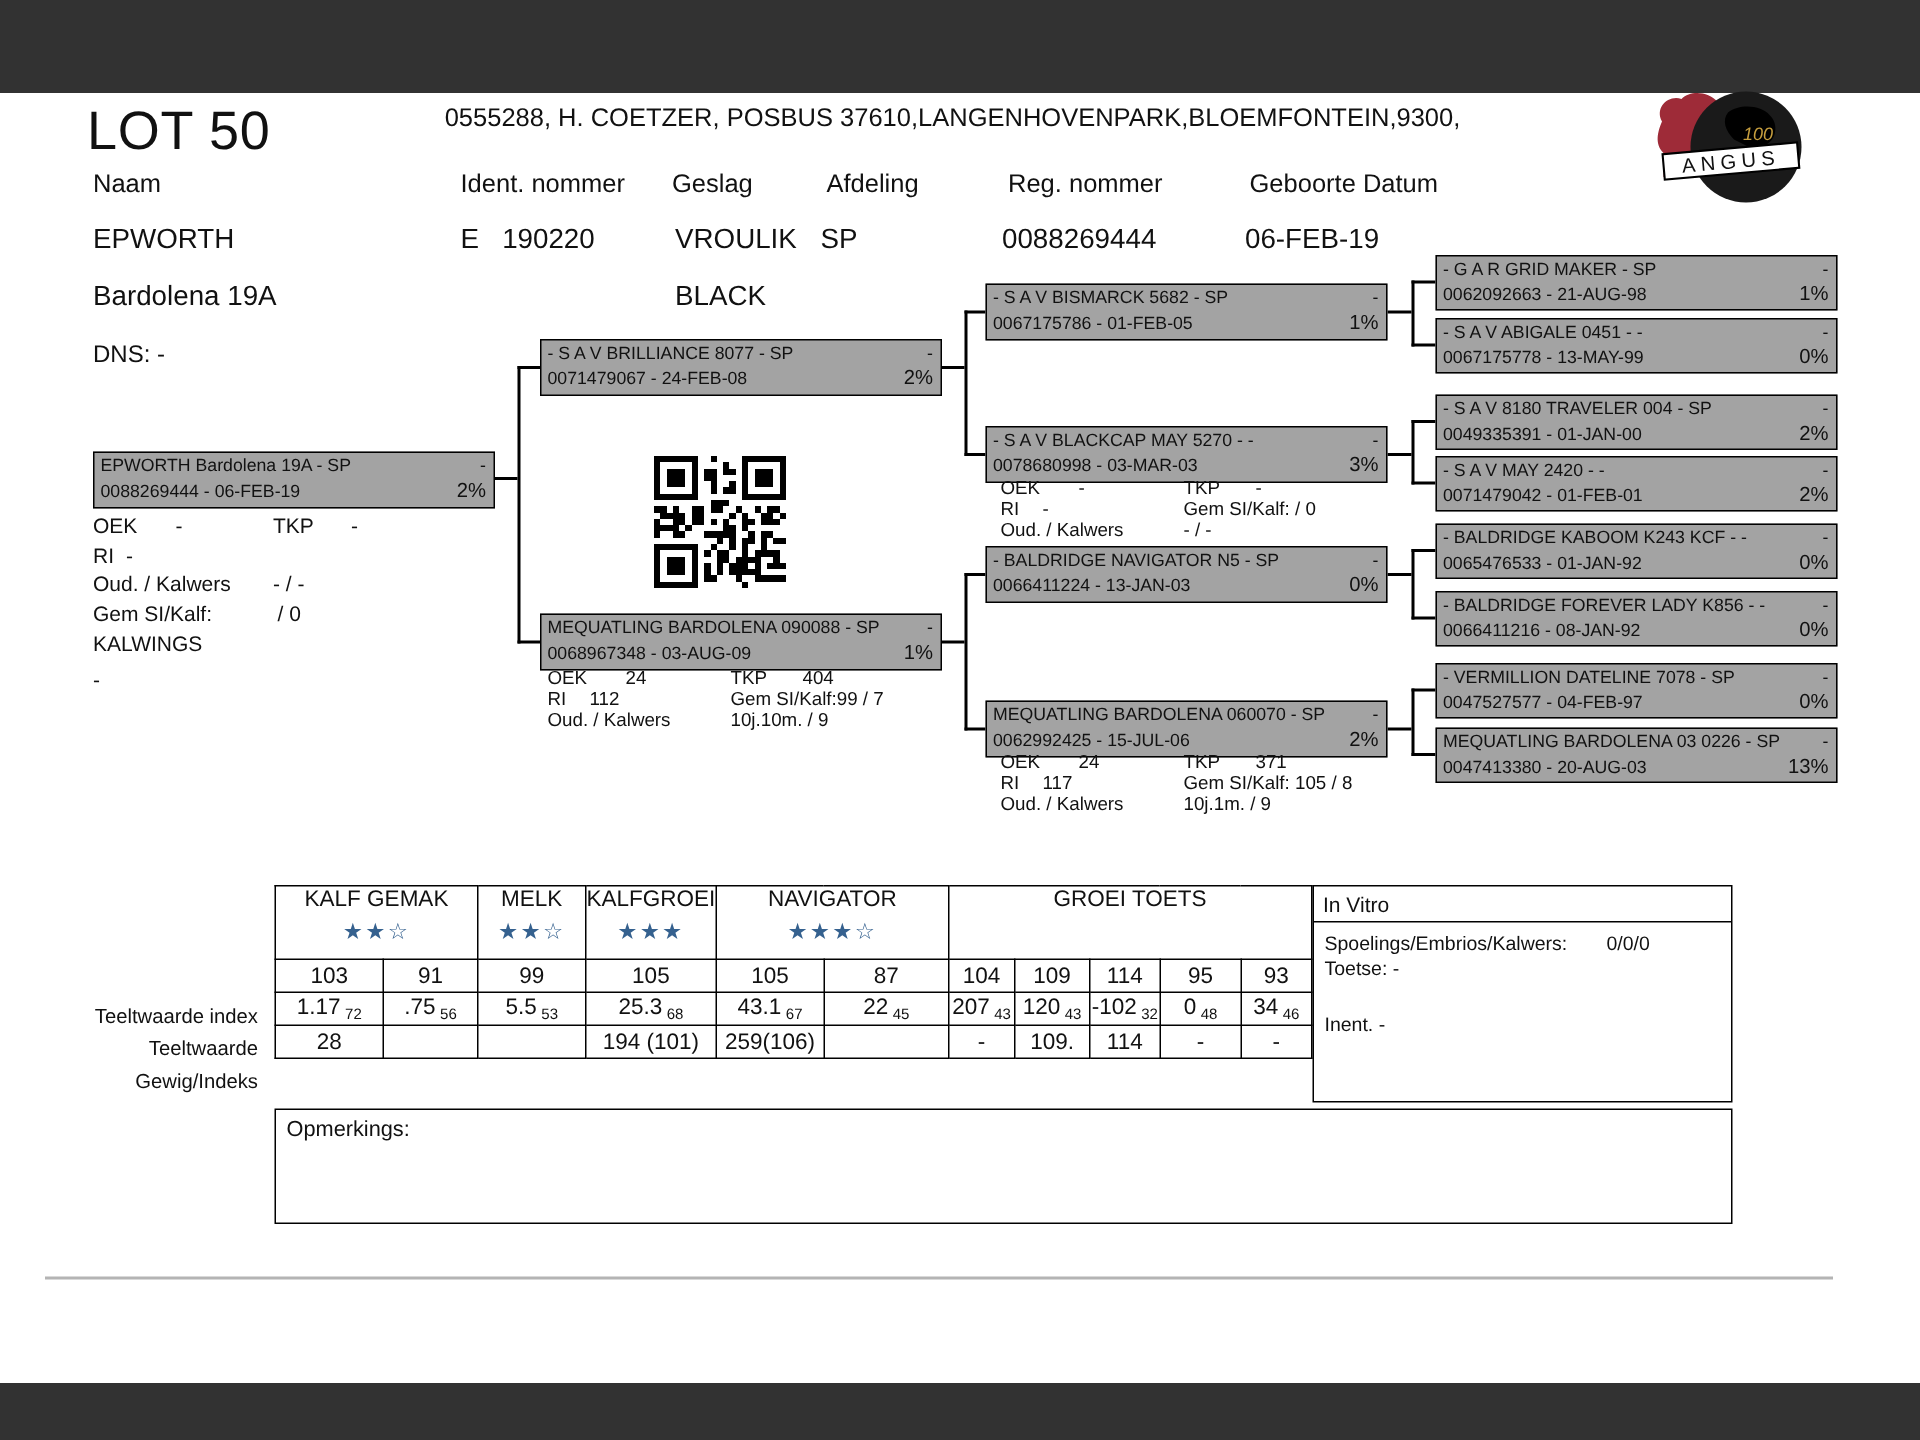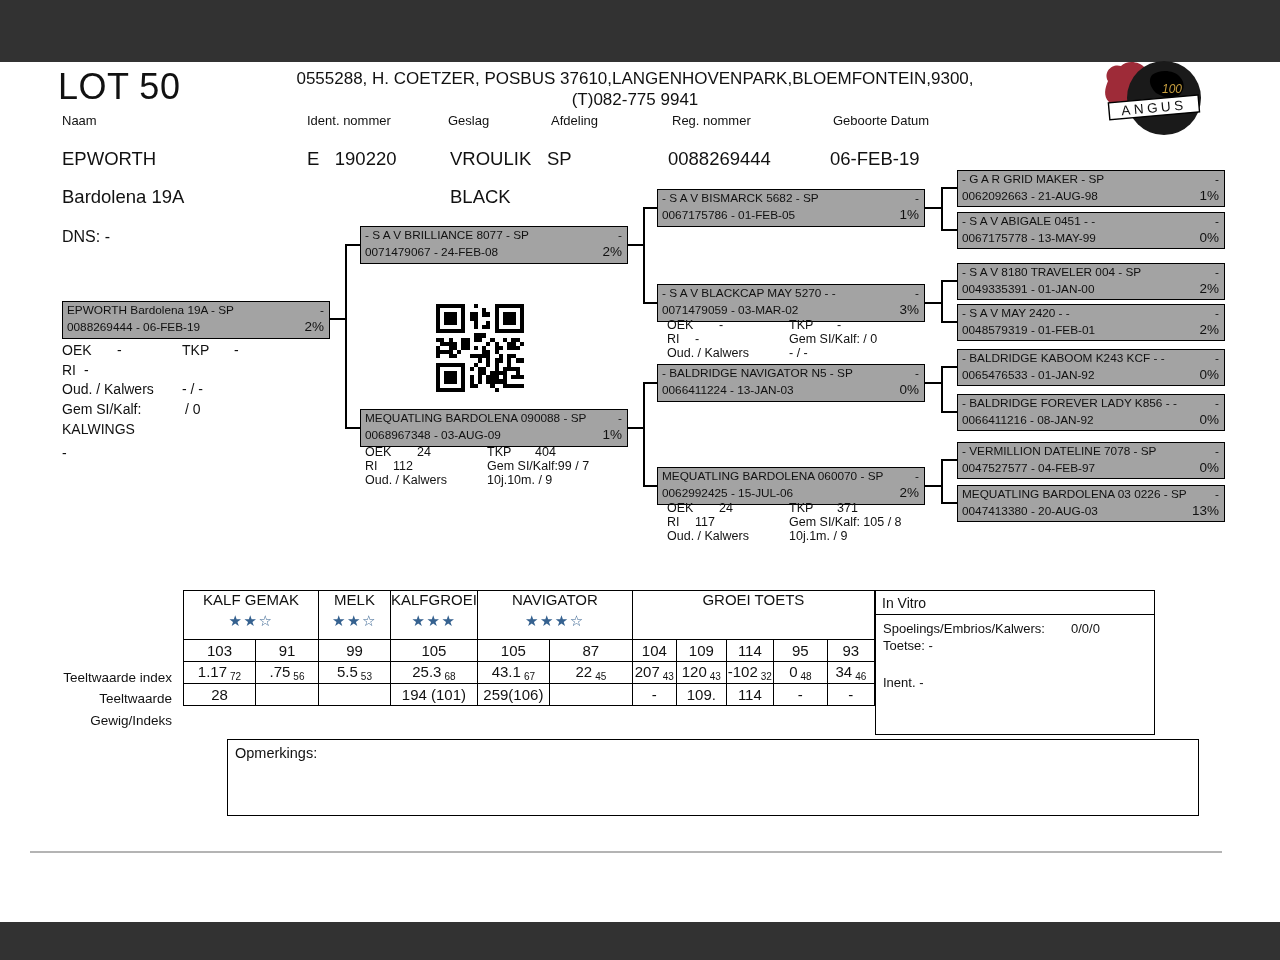--- a/index.html
+++ b/index.html
@@ -18,52 +18,51 @@
   .stats{position:absolute;font-size:12.5px;line-height:13.8px;}
   .stats span{white-space:pre;display:inline-block;vertical-align:top;}
   .stats .w52{width:52px}.stats .w70{width:70px}.stats .w48{width:48px}.stats .w122{width:122px}.stats .w28{width:28px}
   .bigstats{position:absolute;font-size:14px;line-height:19.5px;}
   .bigstats span{white-space:pre;display:inline-block;vertical-align:top;}
   .bigstats .w55{width:55px}.bigstats .w65{width:65px}.bigstats .w52{width:52px}
   .bigstats .w120{width:120px}.bigstats .w123{width:123px}.bigstats .w22{width:22px}
   
   .lot{position:absolute;left:58px;top:66px;font-size:36px;letter-spacing:.5px;}
   .owner{position:absolute;left:285px;top:68px;width:700px;text-align:center;font-size:17px;line-height:21px;}
-  .flabel{position:absolute;font-size:13px;}
+  .flabel{position:absolute;font-size:17px;}
   .fval{position:absolute;font-size:18.5px;white-space:pre;}
   
   table.ebv{position:absolute;left:183px;top:590px;border-collapse:collapse;table-layout:fixed;}
   table.ebv td{border:1.5px solid #000;text-align:center;padding:0;font-size:15px;overflow:hidden;}
   .ghead td{height:48px;vertical-align:top;padding-top:4px;font-size:14px;}
   .stars{color:#35618f;font-size:15px;letter-spacing:1.5px;margin-top:4px;}
   .chead td{height:27px;font-size:15px;line-height:15px;}
   .drow td{height:21px;}
   .acc{font-size:10px;vertical-align:-3px;margin-left:3px;}
   .rowlabel{position:absolute;left:20px;width:152px;text-align:right;font-size:13.5px;}
   
   .invitro{position:absolute;left:875px;top:590px;width:280px;height:145px;border:1.5px solid #000;box-sizing:border-box;}
   .invitro .title{padding:4px 6px 3px 6px;border-bottom:1.5px solid #000;font-size:14px;}
   .invitro .body{position:relative;font-size:13px;}
   .remarks{position:absolute;left:183px;top:739px;width:972px;height:77px;border:1.5px solid #000;
-           box-sizing:border-box;padding:4px 7px;font-size:14.5px;line-height:18px;margin-left:44px;}
+           box-sizing:border-box;padding:4px 7px;font-size:14.5px;line-height:18px;}
   .hrline{position:absolute;left:30px;top:851px;width:1192px;height:2px;background:#b4b4b4;}
   .dns{position:absolute;left:62px;top:228px;font-size:16px;}
   #qr{position:absolute;left:436px;top:304px;width:88px;height:88px;}
   #qr rect{fill:#000;}
 </style>
 </head>
 <body>
 
 <div class="bar" style="top:0;height:62px"></div>
 <div class="bar" style="top:922px;height:38px"></div>
 
 <div class="lot">LOT 50</div>
 <div class="owner">
   <div>0555288, H. COETZER, POSBUS 37610,LANGENHOVENPARK,BLOEMFONTEIN,9300,</div>
-  <div>(T)082-775 9941</div>
 </div>
 
 <svg class="abs" style="left:1100px;top:57px" width="104" height="82" viewBox="0 0 104 82">
   <path d="M8 24 C3 15 12 6 21 9 C27 3 39 4 45 11 C54 8 60 13 59 21 L56 33 L61 54 L52 54 L48 41 L41 45 L39 60 L31 60 L29 46 L19 47 L17 61 L9 61 L9 45 C3 39 5 31 8 24 Z" fill="#9e2b38"></path>
   <circle cx="64" cy="41" r="37" fill="#1a1a1a"></circle>
   <path d="M52 18 C60 12 74 13 80 20 C86 26 84 36 78 39 L66 41 L56 36 C50 30 48 23 52 18 Z" fill="#000"></path>
   <text x="72" y="36" font-size="12" font-style="italic" fill="#c79f3f" text-anchor="middle">100</text>
   <g transform="rotate(-5 52 51)">
     <rect x="9" y="42" width="90" height="17" fill="#fff" stroke="#000" stroke-width="1.4"></rect>
     <text x="54" y="55.5" font-size="13.5" letter-spacing="3.5" fill="#111" text-anchor="middle">ANGUS</text>
@@ -400,21 +399,21 @@
       <span>0067175786 - 01-FEB-05</span>
       <span class="pct">1%</span>
     </div>
 </div>
 <div class="pbox" style="left:657px;top:284px">
   <div class="r">
       <span>- S A V BLACKCAP MAY 5270 - -</span>
       <span>-</span>
     </div>
   <div class="r">
-      <span>0071479059 - 03-MAR-02</span>
+      <span>0078680998 - 03-MAR-03</span>
       <span class="pct">3%</span>
     </div>
 </div>
 <div class="stats" style="left:667px;top:319px;width:280px">
   <div><span class="w52">OEK</span><span class="w70">-</span><span class="w48">TKP</span><span>-</span></div>
   <div><span class="w122"><span class="w28">RI</span><span>-</span></span><span>Gem SI/Kalf:</span><span> / 0</span></div>
   <div><span class="w122">Oud. / Kalwers</span><span>- / -</span></div>
 </div>
 <div class="pbox" style="left:657px;top:364px">
   <div class="r">
@@ -471,21 +470,21 @@
       <span>0049335391 - 01-JAN-00</span>
       <span class="pct">2%</span>
     </div>
 </div>
 <div class="pbox g4" style="left:957px;top:304px">
   <div class="r">
       <span>- S A V MAY 2420 - -</span>
       <span>-</span>
     </div>
   <div class="r">
-      <span>0048579319 - 01-FEB-01</span>
+      <span>0071479042 - 01-FEB-01</span>
       <span class="pct">2%</span>
     </div>
 </div>
 <div class="pbox g4" style="left:957px;top:349px">
   <div class="r">
       <span>- BALDRIDGE KABOOM K243 KCF - -</span>
       <span>-</span>
     </div>
   <div class="r">
       <span>0065476533 - 01-JAN-92</span>

